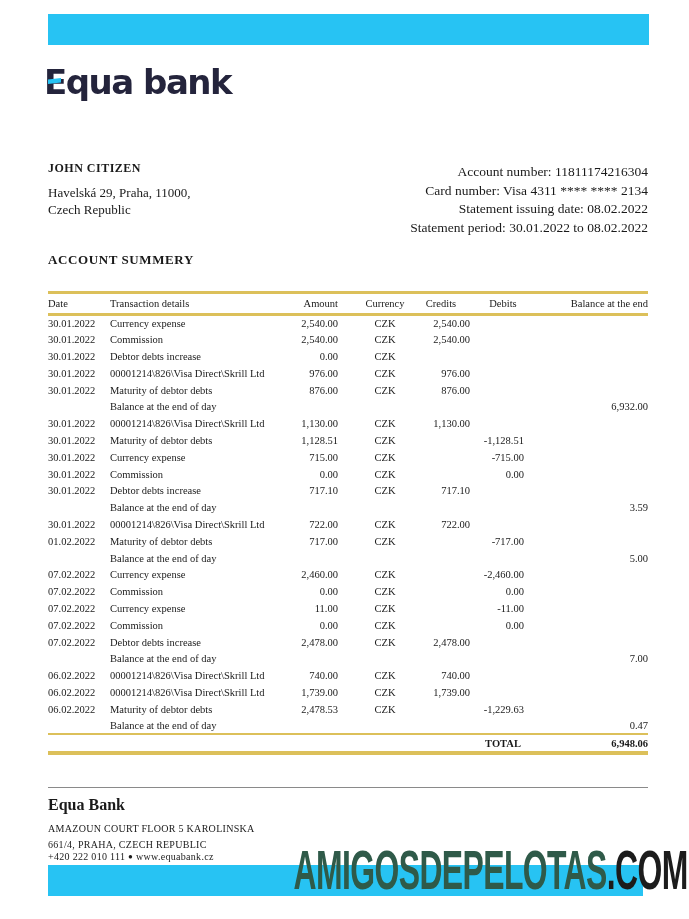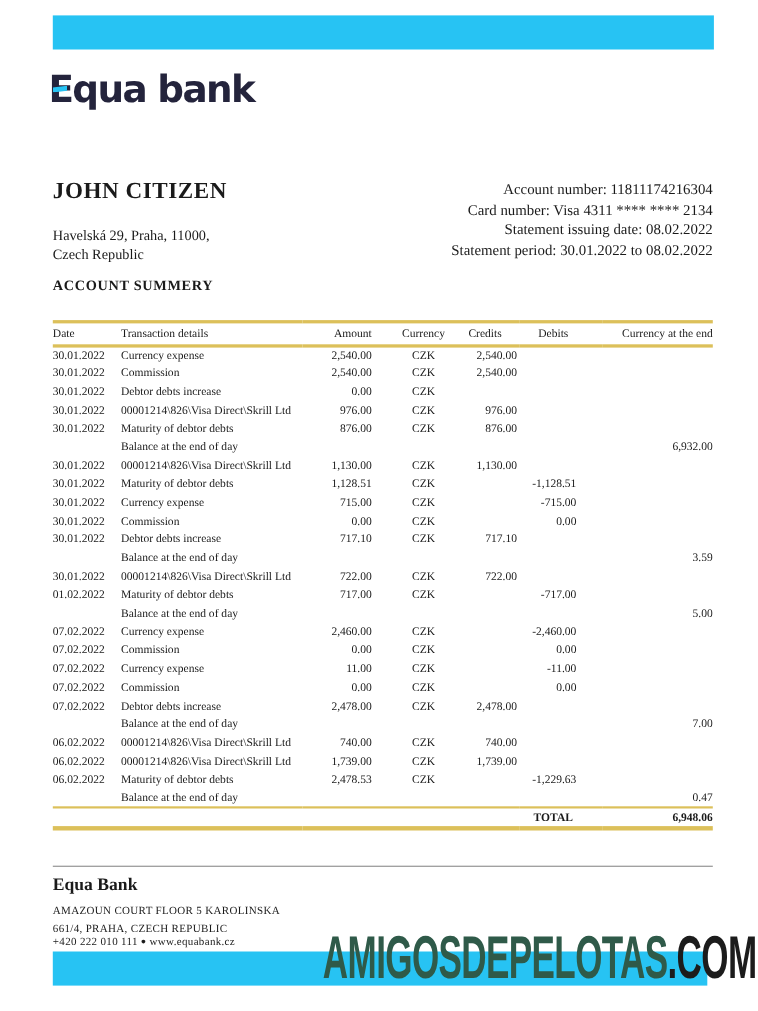--- a/index.html
+++ b/index.html
@@ -19,21 +19,21 @@
     font-family:"DejaVu Sans", sans-serif; font-weight:700;
     font-size:34px; letter-spacing:-1.5px; color:#24243c;
   }
   .logo-accent {
     position:absolute; left:4px; top:16px; width:13px; height:6px;
     background:#27c3f3; clip-path:polygon(0 25%, 100% 0, 100% 75%, 0 100%);
   }
 
   
   .holder { position:absolute; left:48px; top:161px; }
-  .holder-name { font-size:21px; font-weight:700; letter-spacing:0.5px; margin-bottom:19px; }
+  .holder-name { font-size:12px; font-weight:700; letter-spacing:0.5px; margin-bottom:8px; }
   .holder-addr { font-size:13px; line-height:17px; }
   .acct-info {
     position:absolute; right:41px; top:163px; text-align:right;
     font-size:13.5px; line-height:18.5px;
   }
 
   .section-title {
     position:absolute; left:48px; top:252px;
     font-size:13px; font-weight:700; letter-spacing:0.6px;
   }
@@ -110,21 +110,21 @@
   <div class="stmt-table-wrap">
     <table class="stmt">
       <thead>
         <tr>
           <th class="col-date">Date</th>
           <th class="col-details">Transaction details</th>
           <th class="col-amount">Amount</th>
           <th class="col-currency">Currency</th>
           <th class="col-credits">Credits</th>
           <th class="col-debits">Debits</th>
-          <th class="col-balance">Currency at the end</th>
+          <th class="col-balance">Balance at the end</th>
         </tr>
       </thead>
       <tbody>
           <tr>
             <td class="col-date">30.01.2022</td>
             <td class="col-details">Currency expense</td>
             <td class="col-amount">2,540.00</td>
             <td class="col-currency">CZK</td>
             <td class="col-credits">2,540.00</td>
             <td class="col-debits"></td>

